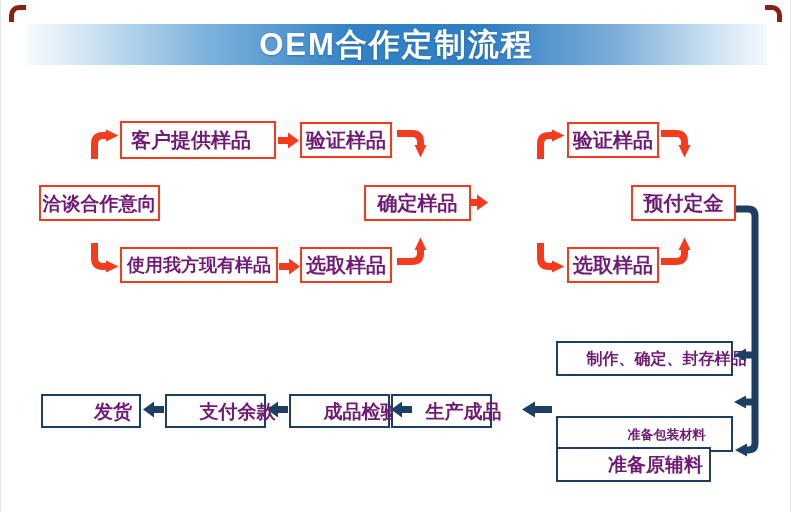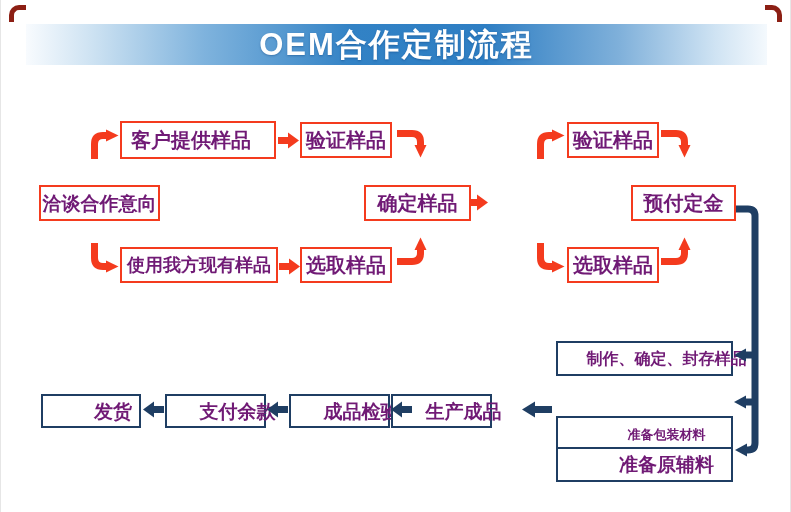--- a/index.html
+++ b/index.html
@@ -40,21 +40,21 @@
   #verify-sample-left{left:299px;top:122px;width:92px;height:36px;font-size:20px;}
   #use-our-sample{left:119px;top:247px;width:158px;height:36px;font-size:18px;}
   #select-sample-left{left:299px;top:247px;width:92px;height:36px;font-size:20px;}
   #confirm-sample{left:363px;top:185px;width:107px;height:36px;font-size:20px;}
   #sign-contract{left:486px;top:185px;width:105px;height:36px;font-size:20px;}
   #verify-sample-right{left:566px;top:122px;width:92px;height:36px;font-size:20px;}
   #select-sample-right{left:566px;top:247px;width:92px;height:36px;font-size:20px;}
   #prepay-deposit{left:630px;top:185px;width:105px;height:36px;font-size:20px;}
   #make-confirm-seal{left:555px;top:341px;width:177px;height:35px;font-size:16px;}
   #prepare-packaging{left:555px;top:393px;width:177px;height:36px;font-size:13px;margin-top:23px;}
-  #prepare-raw{left:555px;top:447px;width:177px;height:35px;font-size:19px;}
+  #prepare-raw{left:555px;top:447px;width:155px;height:35px;font-size:19px;}
   #ship{left:40px;top:394px;width:100px;height:34px;font-size:19px;}
   #pay-balance{left:164px;top:394px;width:101px;height:34px;font-size:19px;}
   #inspect{left:288px;top:394px;width:101px;height:34px;font-size:19px;}
   #produce{left:390px;top:394px;width:101px;height:34px;font-size:19px;}
 
   
   .arr{position:absolute;display:block;}
   #a-ur1{left:88px;top:129px;}
   #a-dr1{left:88px;top:243px;}
   #a-r1{left:277px;top:132px;}

